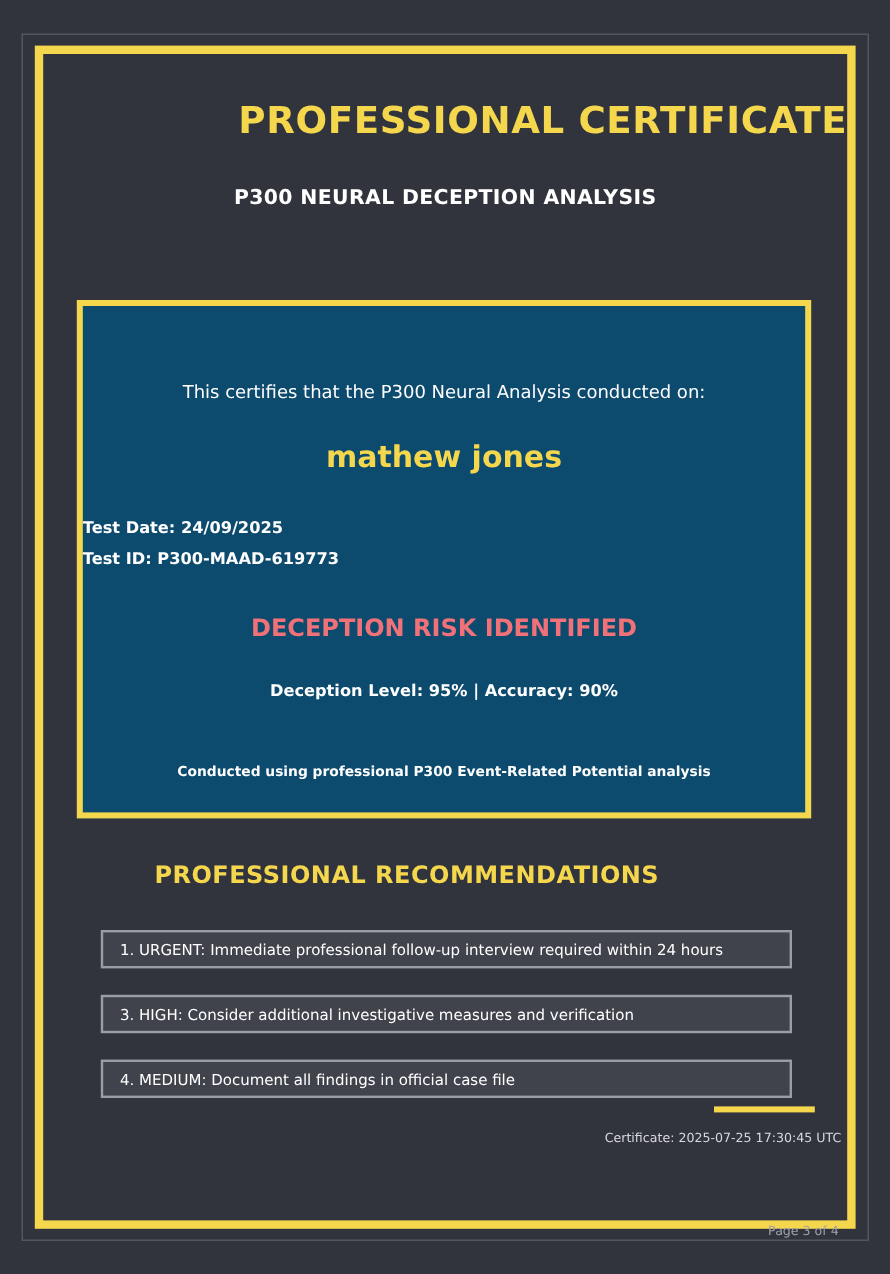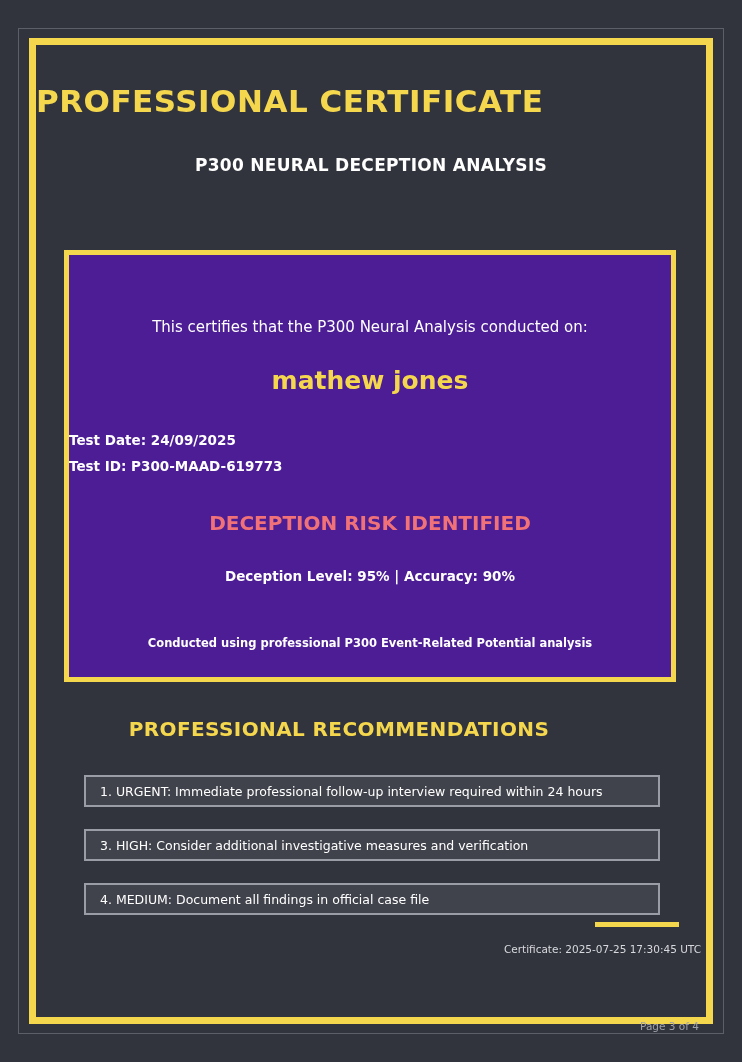--- a/index.html
+++ b/index.html
@@ -47,21 +47,21 @@
   }
   .content {
     position: absolute;
     left: 36px;
     top: 45px;
     width: 670px;
     height: 972px;
     box-sizing: border-box;
   }
   .title {
-    text-align: left;
+    text-align: right;
     color: #f5d74e;
     font-size: 31px;
     font-weight: bold;
     letter-spacing: 0.5px;
     margin-top: 38px;
   }
   .subtitle {
     text-align: center;
     color: #ffffff;
     font-size: 17px;
@@ -71,21 +71,21 @@
   }
   
   .inner-box {
     position: absolute;
     left: 28px;
     top: 205px;
     width: 612px;
     height: 432px;
     border: 5px solid #f5d74e;
     box-sizing: border-box;
-    background: #4c1d95;
+    background: #0c4a6e;
   }
   .certifies {
     text-align: center;
     font-size: 15px;
     color: #ffffff;
     margin-top: 63px;
   }
   .subject-name {
     text-align: center;
     font-size: 25px;

